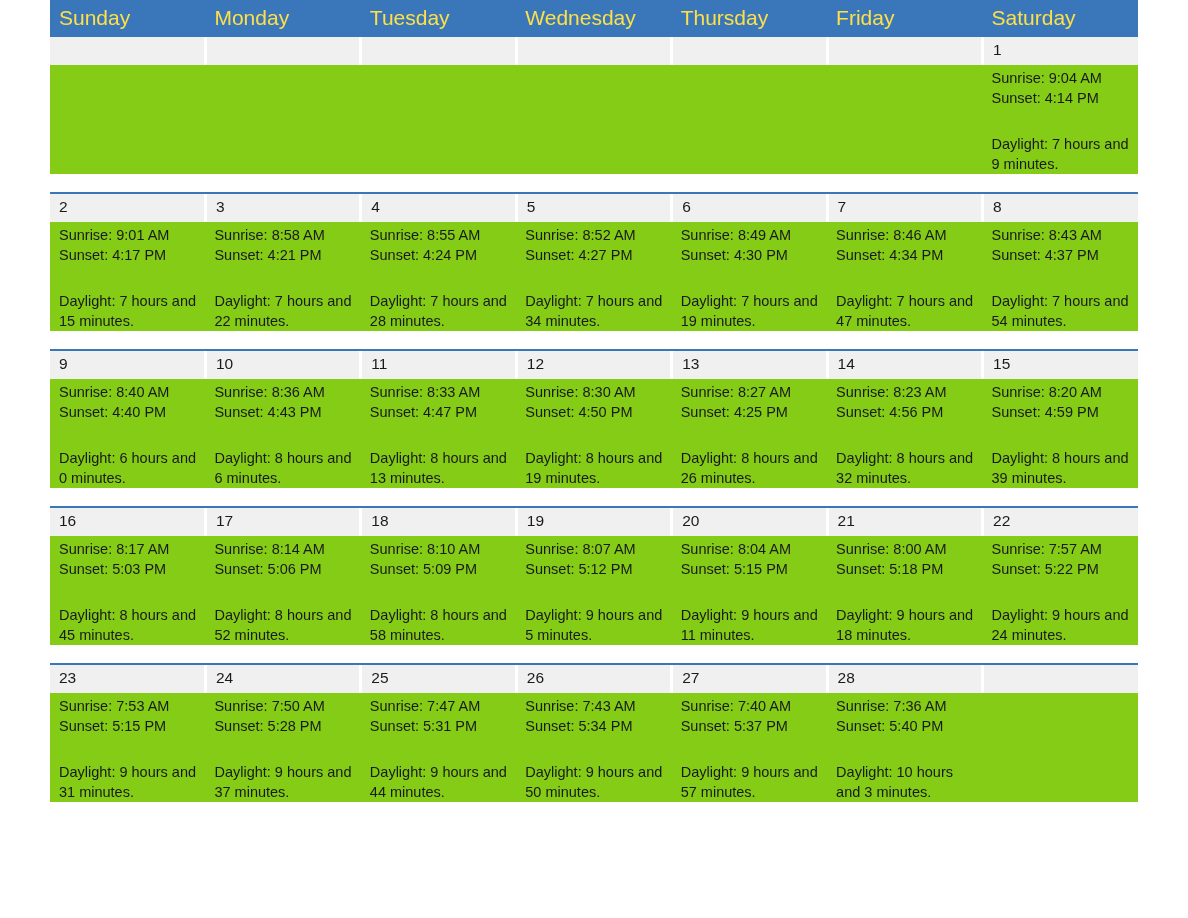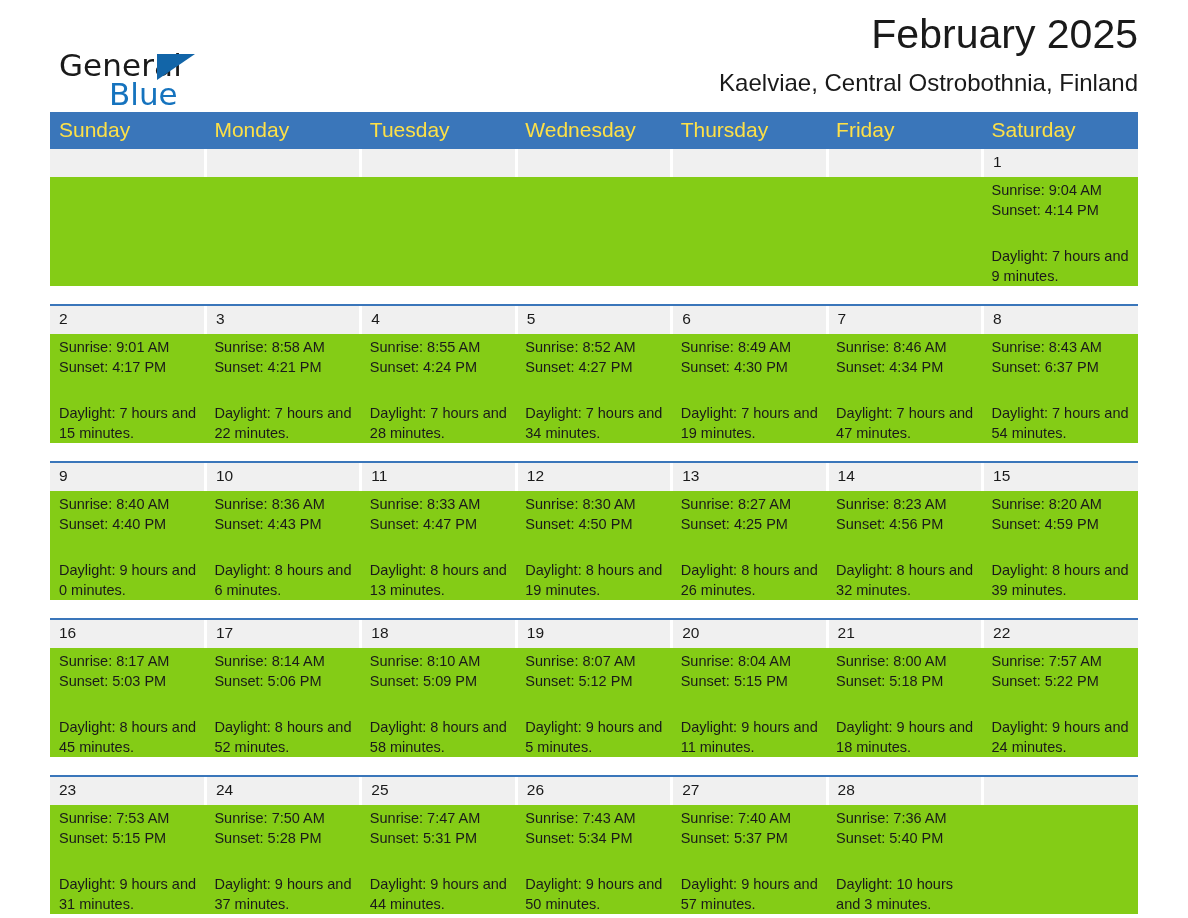--- a/index.html
+++ b/index.html
@@ -143,35 +143,20 @@
   }
   .detail-row td.empty { color: transparent; }
   .cell-line { white-space: nowrap; }
   .cell-daylight { white-space: normal; margin-top: 26px; }
 </style>
 </head>
 <body>
 
 <div class="page">
 
-  <div class="masthead">
-
-    <div class="brand">
-      <div class="brand-top">
-        <span class="brand-general">General</span>
-        <span class="brand-flag"></span>
-      </div>
-      <span class="brand-blue">Blue</span>
-    </div>
-
-    <div class="title-block">
-      <div class="cal-title">February 2025</div>
-      <div class="cal-subtitle">Kaelviae, Central Ostrobothnia, Finland</div>
-    </div>
-  </div>
 
   <table class="calendar">
     <colgroup>
       <col>
         <col>
         <col>
         <col>
         <col>
         <col>
         <col>
@@ -253,21 +238,21 @@
           <div class="cell-line">Sunset: 4:30 PM</div>
           <div class="cell-daylight">Daylight: 7 hours and 19 minutes.</div>
         </td>
         <td>
           <div class="cell-line">Sunrise: 8:46 AM</div>
           <div class="cell-line">Sunset: 4:34 PM</div>
           <div class="cell-daylight">Daylight: 7 hours and 47 minutes.</div>
         </td>
         <td>
           <div class="cell-line">Sunrise: 8:43 AM</div>
-          <div class="cell-line">Sunset: 6:37 PM</div>
+          <div class="cell-line">Sunset: 4:37 PM</div>
           <div class="cell-daylight">Daylight: 7 hours and 54 minutes.</div>
         </td>
       </tr>
       <tr class="week-gap">
           <td colspan="7"></td>
         </tr>
       <tr class="week-sep">
           <td colspan="7"></td>
         </tr>
 
@@ -277,21 +262,21 @@
         <td>11</td>
         <td>12</td>
         <td>13</td>
         <td>14</td>
         <td>15</td>
       </tr>
       <tr class="detail-row">
         <td>
           <div class="cell-line">Sunrise: 8:40 AM</div>
           <div class="cell-line">Sunset: 4:40 PM</div>
-          <div class="cell-daylight">Daylight: 9 hours and 0 minutes.</div>
+          <div class="cell-daylight">Daylight: 6 hours and 0 minutes.</div>
         </td>
         <td>
           <div class="cell-line">Sunrise: 8:36 AM</div>
           <div class="cell-line">Sunset: 4:43 PM</div>
           <div class="cell-daylight">Daylight: 8 hours and 6 minutes.</div>
         </td>
         <td>
           <div class="cell-line">Sunrise: 8:33 AM</div>
           <div class="cell-line">Sunset: 4:47 PM</div>
           <div class="cell-daylight">Daylight: 8 hours and 13 minutes.</div>

